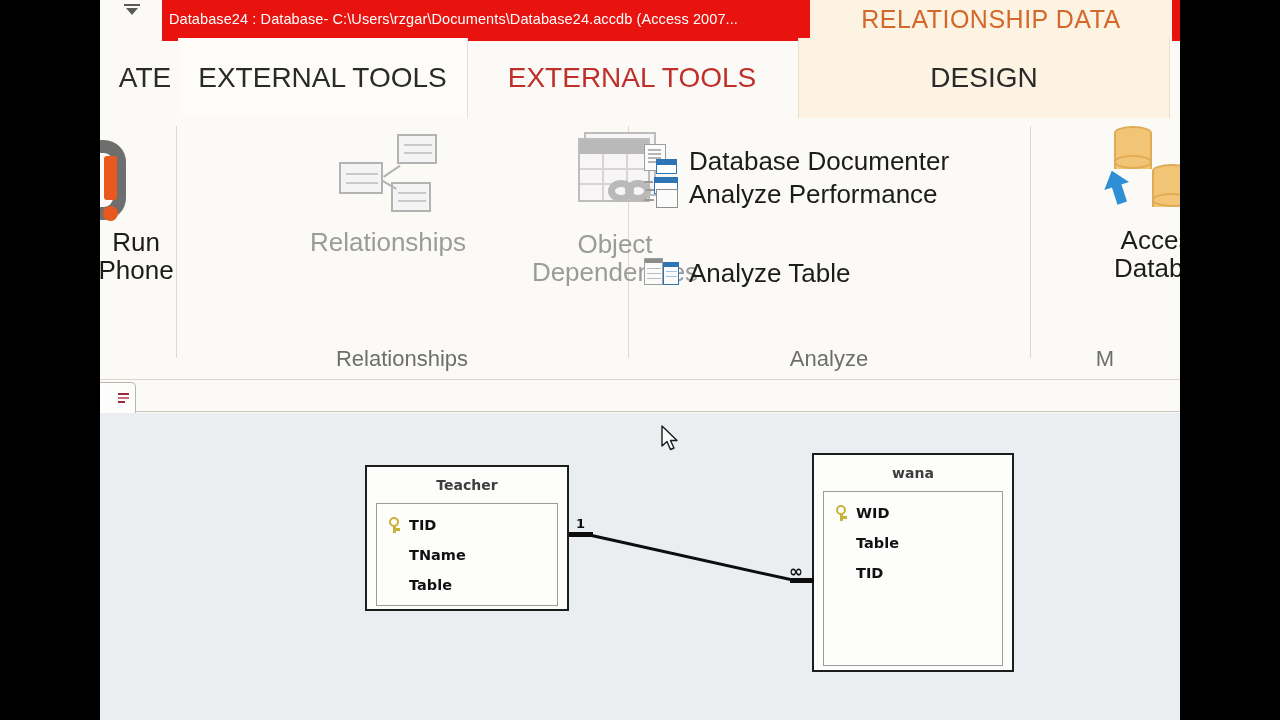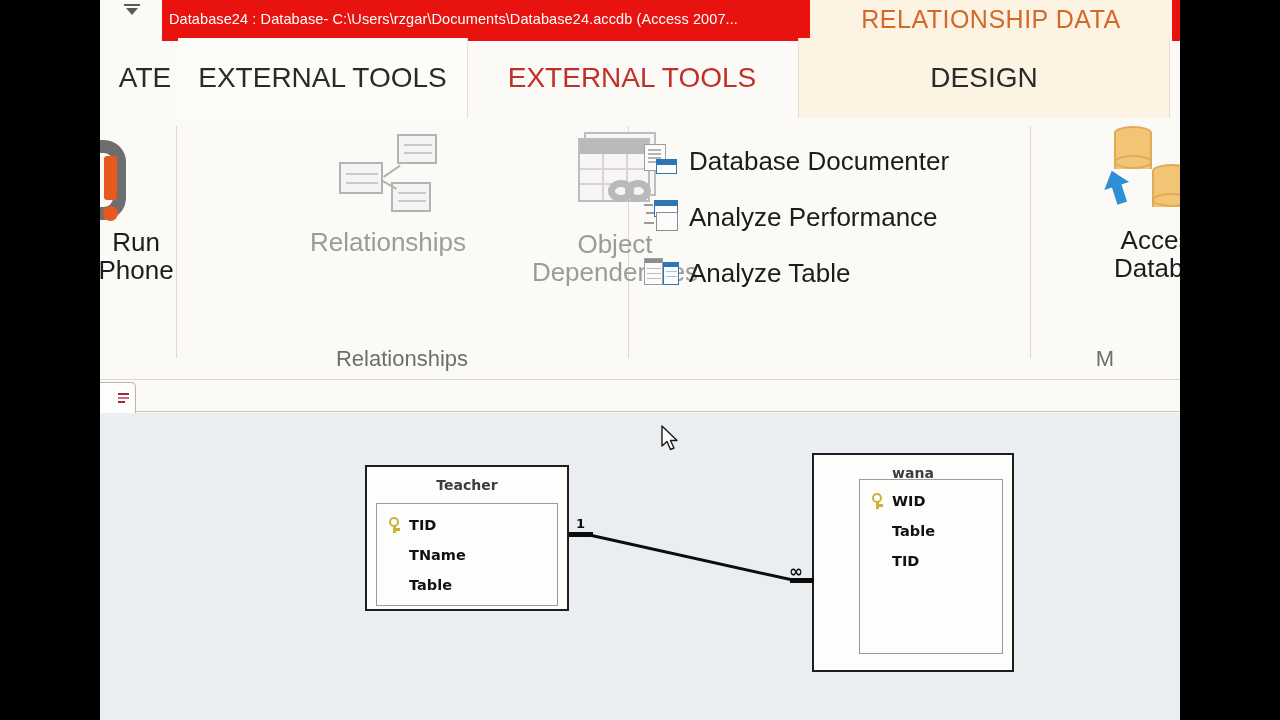--- a/index.html
+++ b/index.html
@@ -391,21 +391,21 @@
               <i style="top:12px;"></i>
               <i style="top:16px;"></i>
           </span>
           <span class="si-winblue" style="left:12px; top:15px;">
               <span class="tb"></span>
             </span>
         </span>
         <span class="cap">Database Documenter</span>
       </div>
 
-      <div class="sm-cmd" style="left:544px; top:82px;">
+      <div class="sm-cmd" style="left:544px; top:59px;">
         <span class="sm-icon">
           <span class="si-winblue" style="left:10px; top:0px; width:24px; height:17px;">
               <span class="tb"></span>
             </span>
           <span class="si-page" style="left:12px; top:12px; width:22px; height:19px; border-color:#8d8d8d;"></span>
           <i style="position:absolute; left:0px; top:4px; width:9px; height:2px; background:#9a9a9a;"></i>
           <i style="position:absolute; left:2px; top:12px; width:8px; height:2px; background:#9a9a9a;"></i>
           <i style="position:absolute; left:0px; top:22px; width:10px; height:2px; background:#9a9a9a;"></i>
         </span>
         <span class="cap">Analyze Performance</span>
@@ -448,20 +448,21 @@
               <span class="stem"></span>
           </span>
 
         </div>
         <div style="height:12px;"></div>
         <span class="cap">Acces</span>
         <span class="cap">Databa</span>
       </div>
 
       <div class="grp-label" style="left:76px; width:452px;">Relationships</div>
+      <div class="grp-label" style="left:528px; width:402px;">Analyze</div>
       <div class="grp-label" style="left:930px; width:150px;">M</div>
     </div>
 
     <div id="docbar">
       <div class="doctab">
         <span class="doctab-icon">
           <span class="a"></span>
             <span class="b"></span>
             <span class="c"></span>
         </span>
@@ -488,21 +489,21 @@
           </div>
           <div class="tbl-field" style="top:70px;">
             <span class="key-spacer"></span>
             <span class="fname">Table</span>
           </div>
         </div>
       </div>
 
       <div class="tbl-window" style="left:712px; top:40px; width:202px; height:219px;">
         <div class="tbl-title">wana</div>
-        <div class="tbl-fieldbox" style="top:24px; height:175px;margin-left:36px;">
+        <div class="tbl-fieldbox" style="top:36px; height:175px;">
           <div class="tbl-field" style="top:10px;">
             <span class="key-icon">
               <span class="ring"></span>
                 <span class="shaft"></span>
                 <span class="tooth"></span>
             </span>
             <span class="fname">WID</span>
           </div>
           <div class="tbl-field" style="top:40px;">
             <span class="key-spacer"></span>

